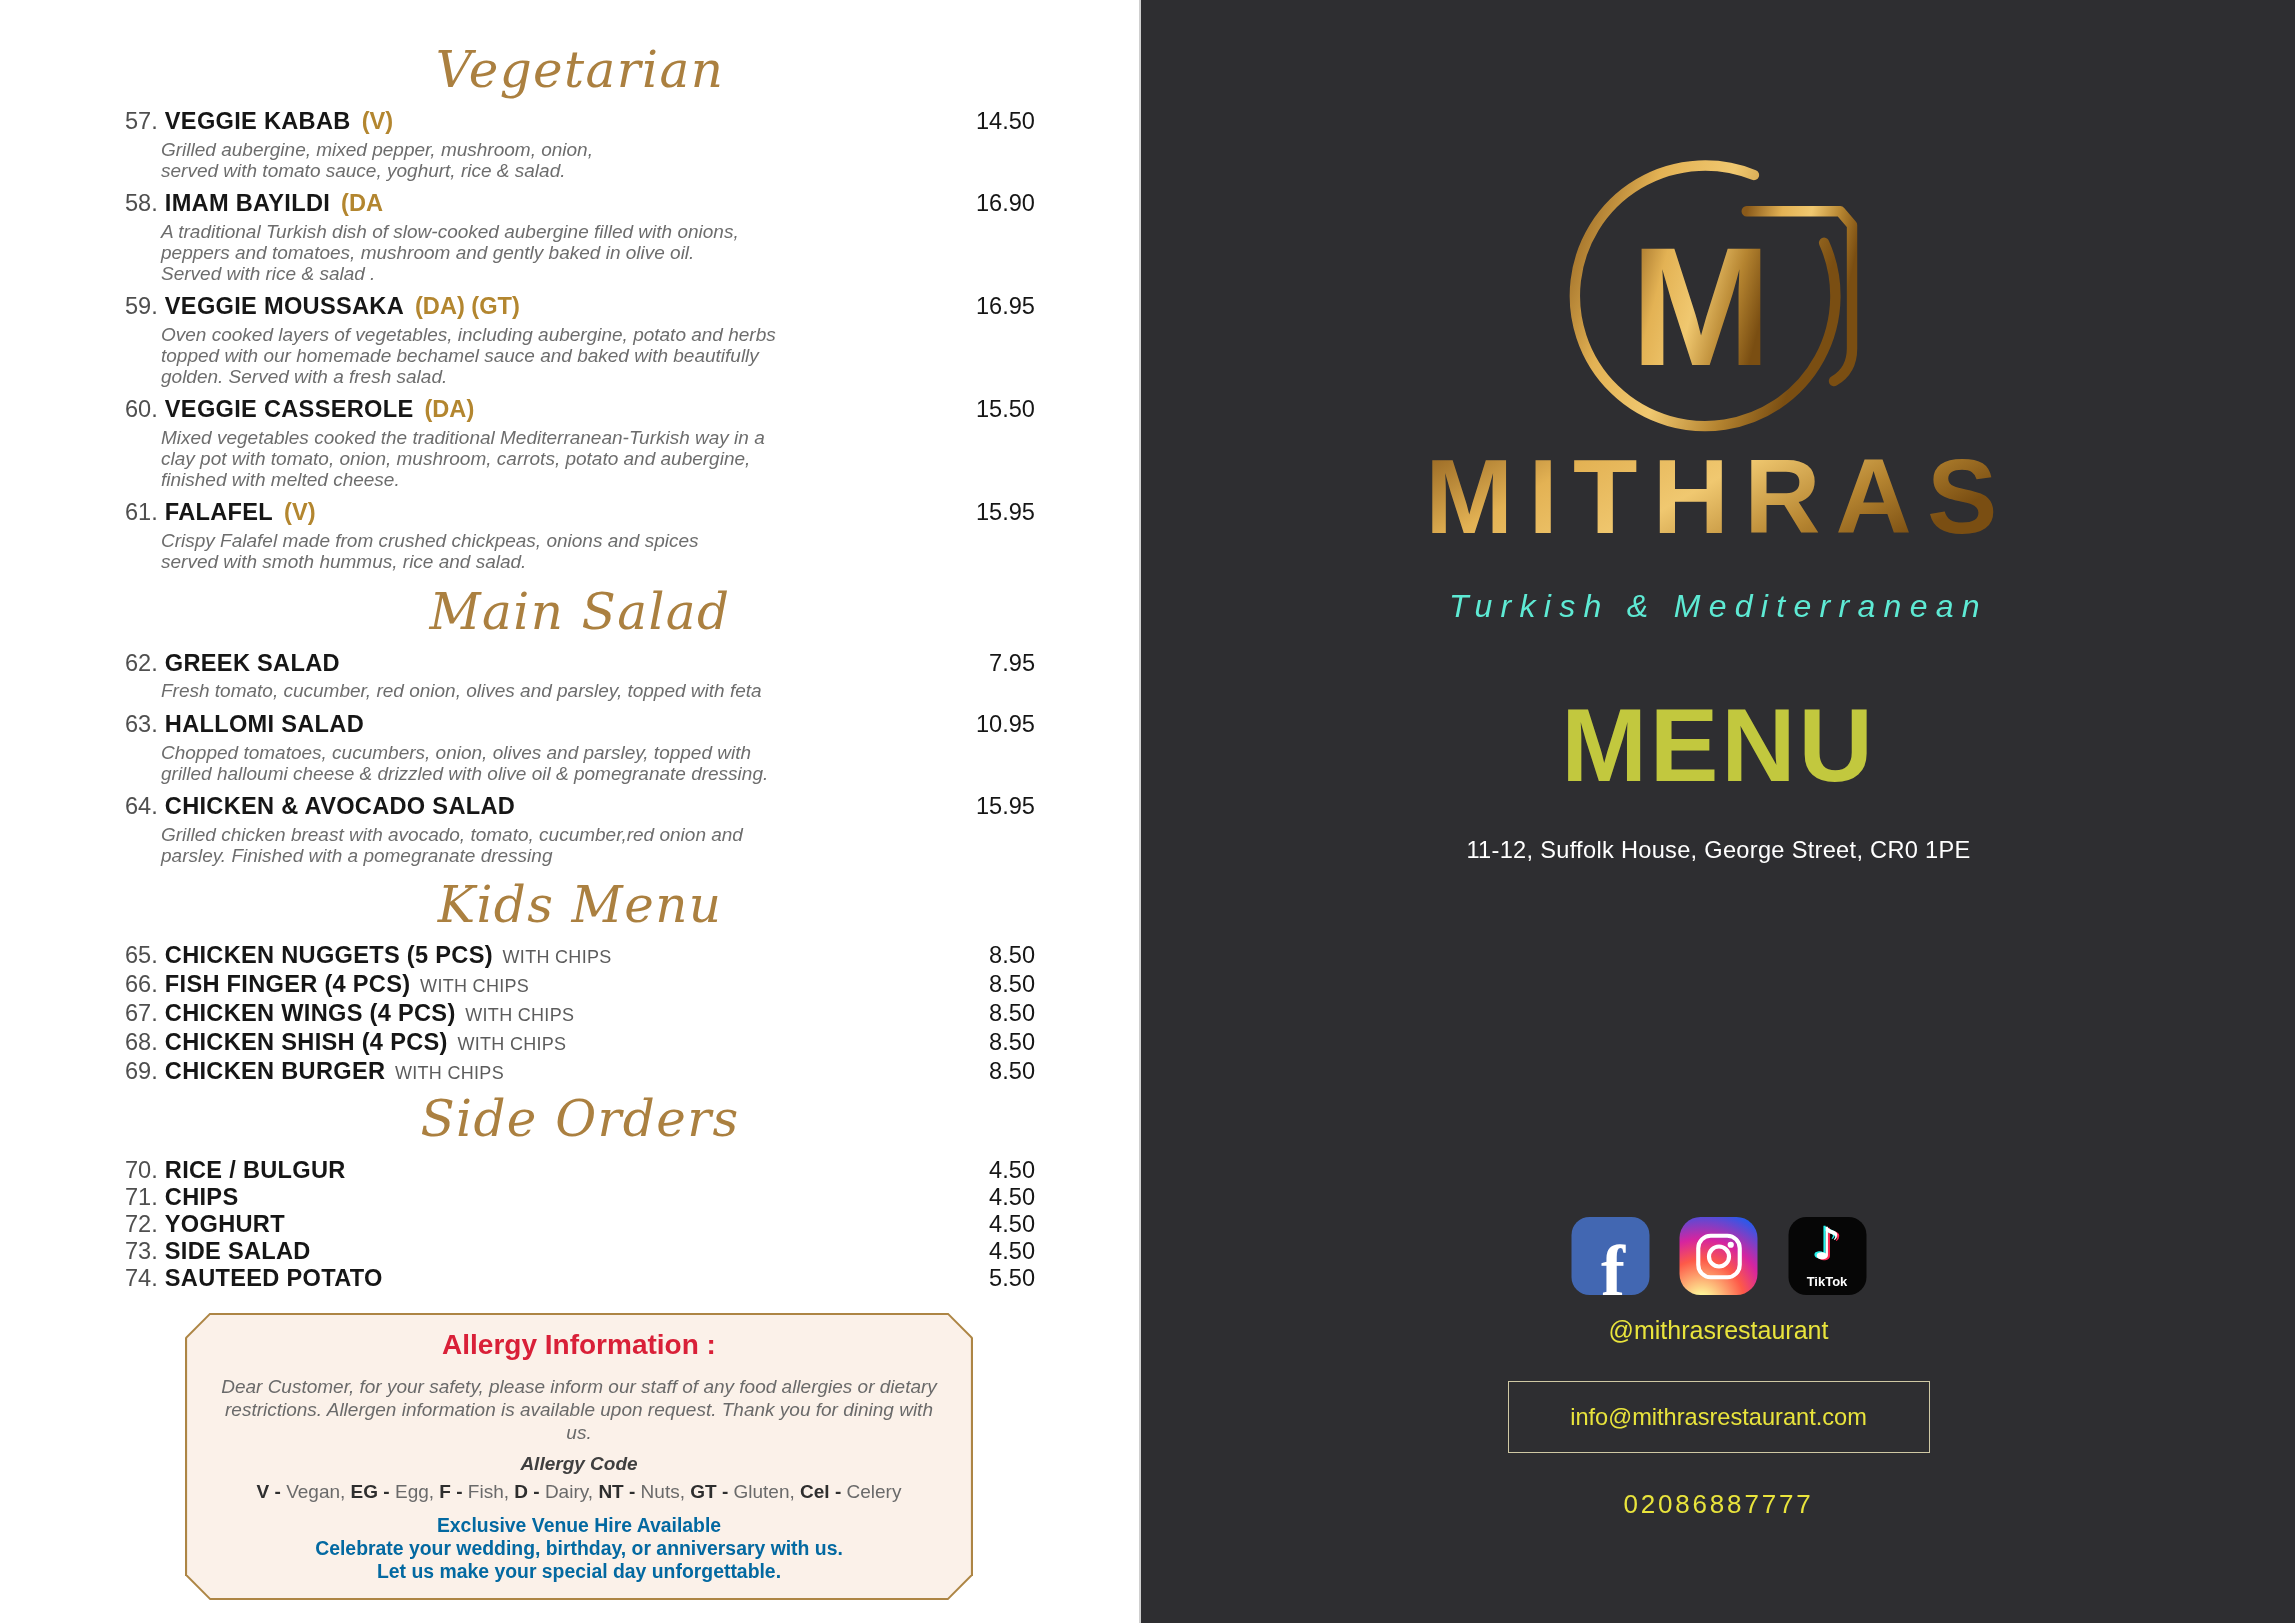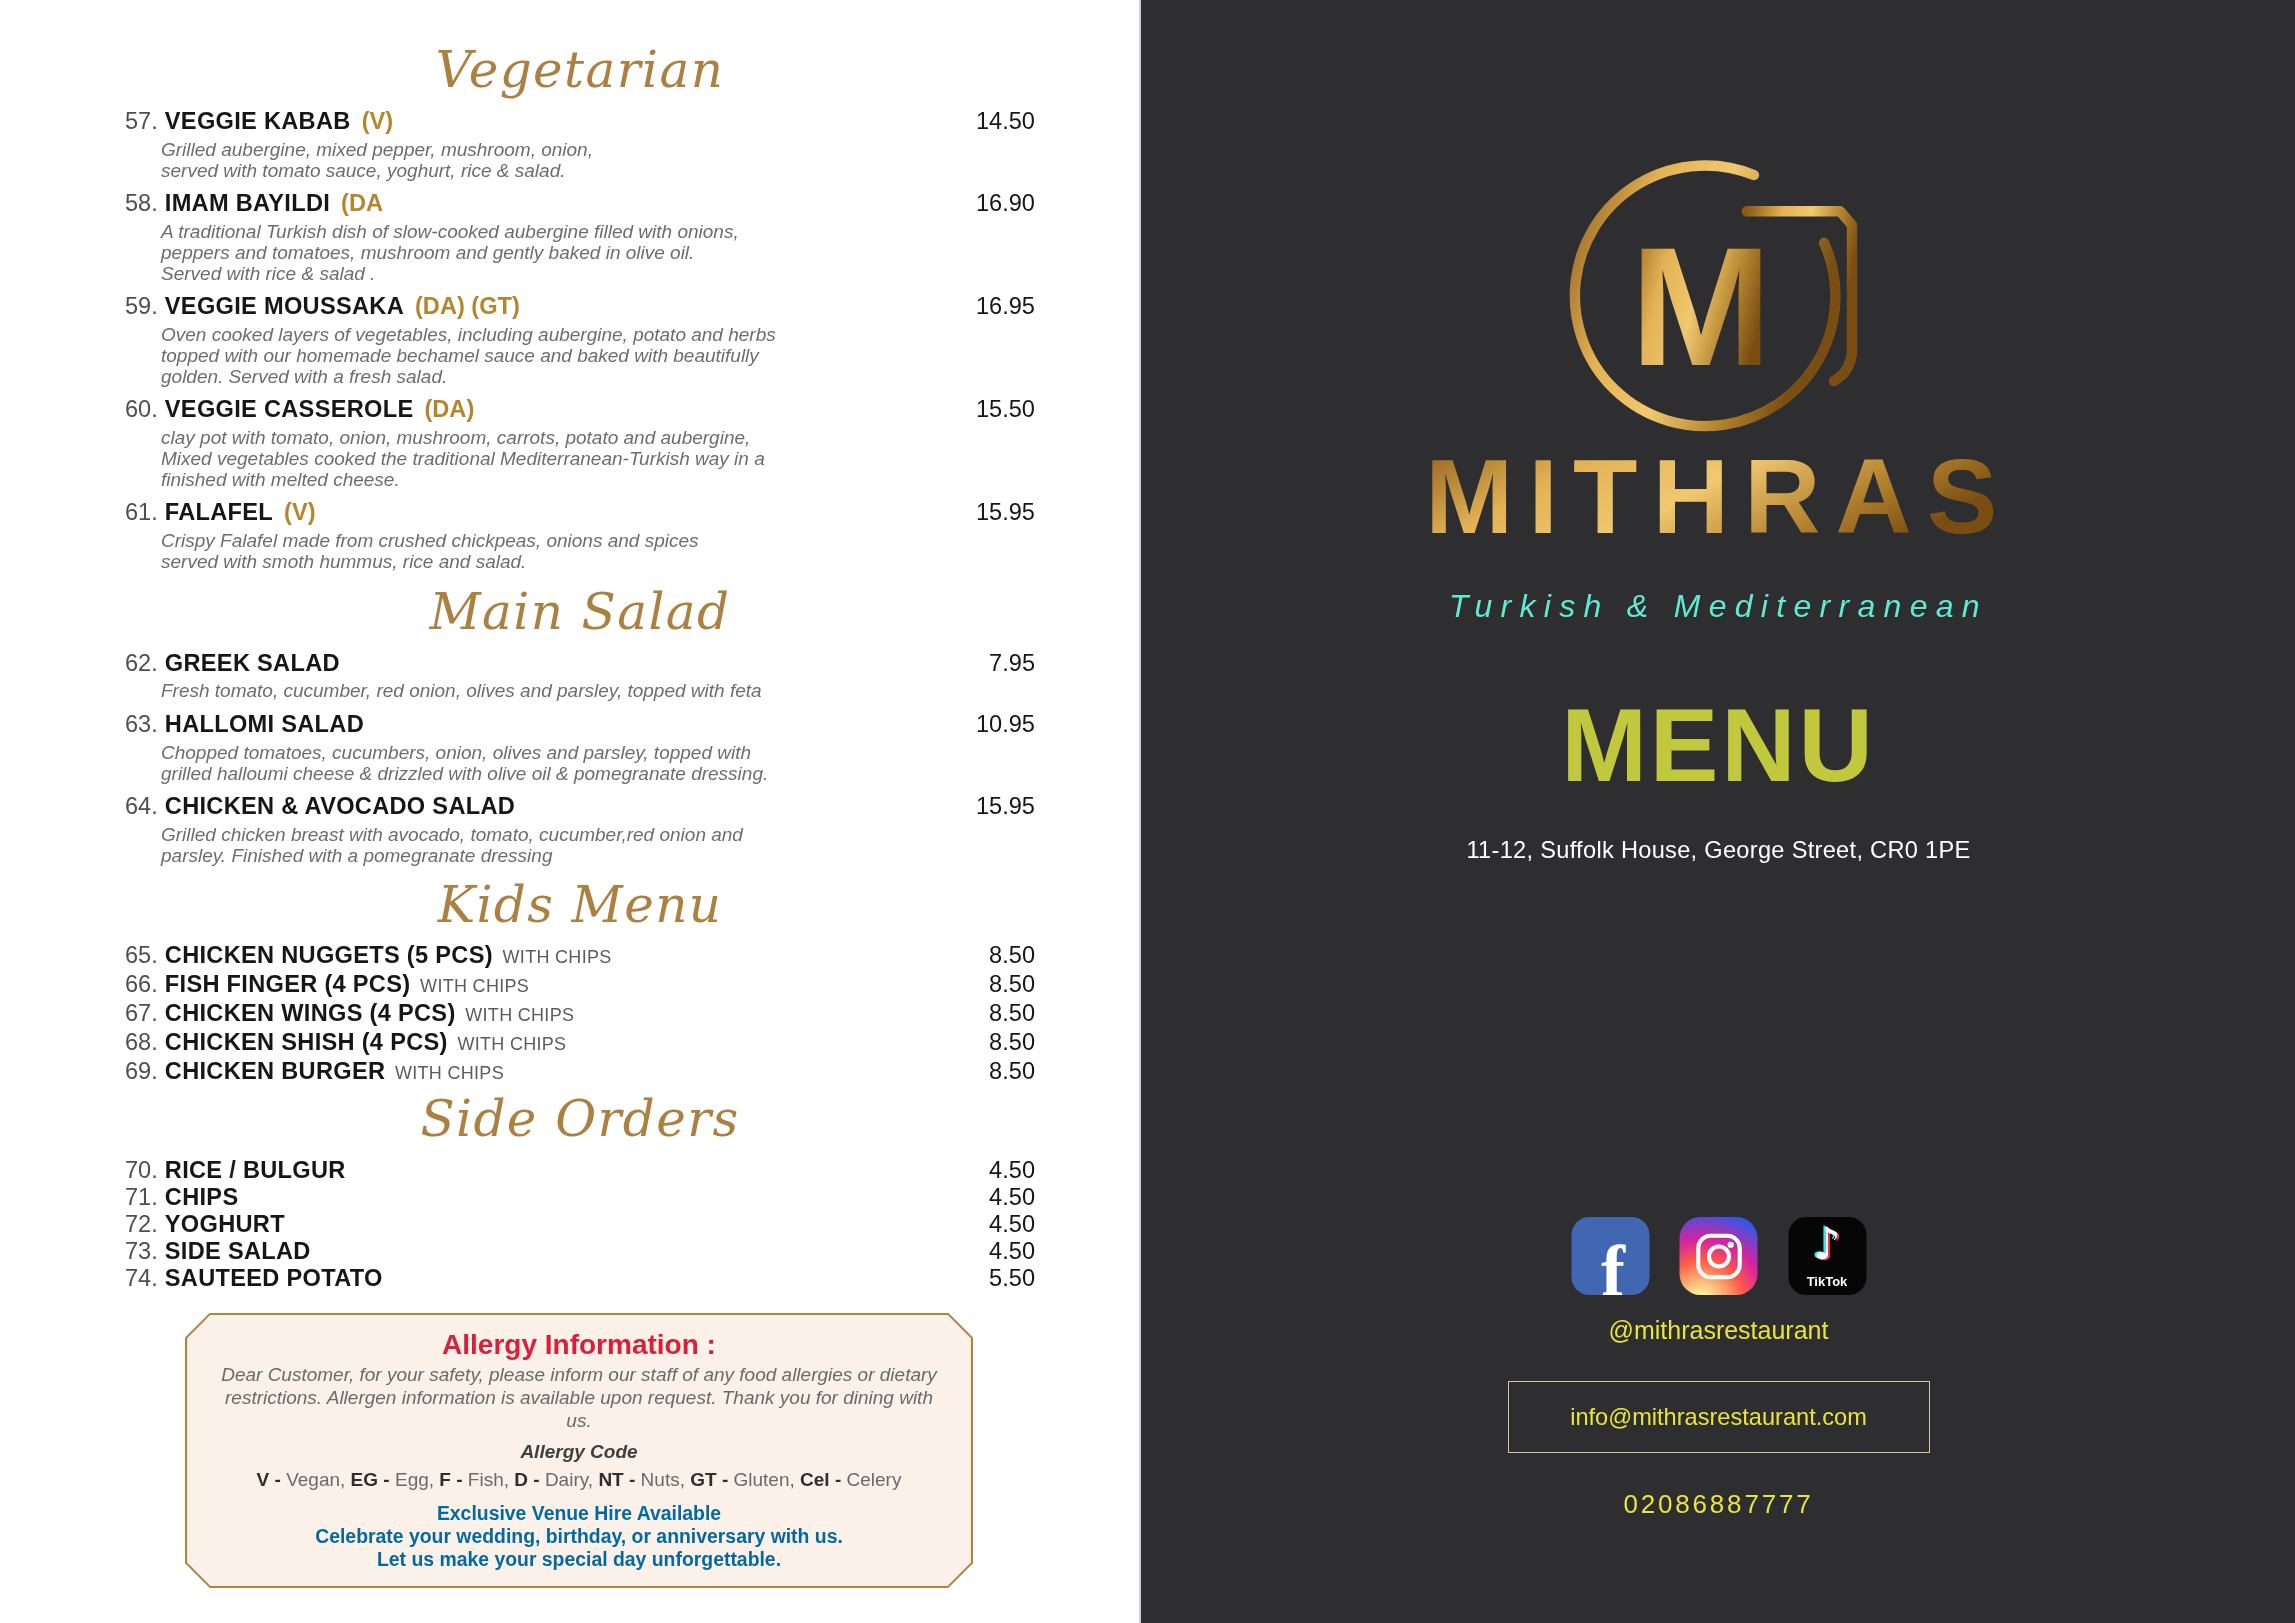--- a/index.html
+++ b/index.html
@@ -25,21 +25,21 @@
   .srow .mi-num{margin-right:7px;}
   .srow .sfx{font-size:18px;color:#5c5c5c;margin-left:9.7px;letter-spacing:0.3px;}
 
   
   .abox-outer{width:788px;margin:21px 0 0 60px;background:#ad8544;padding:2.1px;box-sizing:border-box;
       clip-path:polygon(25px 0,calc(100% - 25px) 0,100% 25px,100% calc(100% - 25px),
                         calc(100% - 25px) 100%,25px 100%,0 calc(100% - 25px),0 25px);}
   .abox{background:#fbf1e9;text-align:center;padding:14px 28px 15.3px;box-sizing:border-box;
       clip-path:polygon(23.6px 0,calc(100% - 23.6px) 0,100% 23.6px,100% calc(100% - 23.6px),
                         calc(100% - 23.6px) 100%,23.6px 100%,0 calc(100% - 23.6px),0 23.6px);}
-  .a-head{font-size:28px;font-weight:700;color:#d92038;margin-bottom:2px;}
+  .a-head{font-size:28px;font-weight:700;color:#d92038;margin-bottom:14px;}
   .a-body{font-style:italic;font-size:19px;line-height:23px;color:#6a6a6a;}
   .a-code-title{font-size:19px;font-weight:700;color:#3f3f3f;margin-top:9.7px;font-style:italic;}
   .a-codes{font-size:19px;color:#6a6a6a;margin-top:5.6px;}
   .a-codes b{color:#2e2e2e;}
   .a-venue{color:#0369a1;font-weight:700;margin-top:11px;font-size:19.4px;line-height:23px;}
 
   
   .right-panel{position:absolute;left:1139px;top:0;width:1157px;height:1623px;background:#2e2e31;
                border-left:2.1px solid #cfcfcf;box-sizing:border-box;}
   .rp-abs{position:absolute;left:50%;transform:translateX(-50%);white-space:nowrap;}
@@ -114,22 +114,22 @@
             </div>
           </div>
           <div class="mi">
             <div class="mi-head">
               <span class="mi-num">60.</span>
               <span class="mi-name">VEGGIE CASSEROLE</span>
               <span class="mi-tag">(DA)</span>
               <span class="mi-price">15.50</span>
             </div>
             <div class="mi-desc">
+              <div>Mixed vegetables cooked the traditional Mediterranean-Turkish way in a</div>
               <div>clay pot with tomato, onion, mushroom, carrots, potato and aubergine,</div>
-              <div>Mixed vegetables cooked the traditional Mediterranean-Turkish way in a</div>
               <div>finished with melted cheese.</div>
             </div>
           </div>
           <div class="mi">
             <div class="mi-head">
               <span class="mi-num">61.</span>
               <span class="mi-name">FALAFEL</span>
               <span class="mi-tag">(V)</span>
               <span class="mi-price">15.95</span>
             </div>

